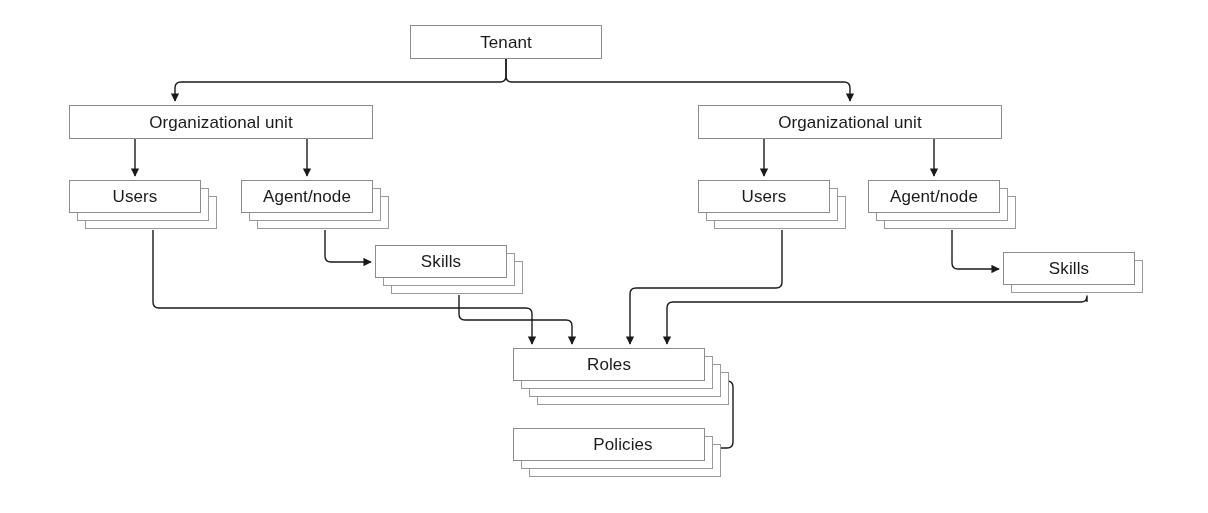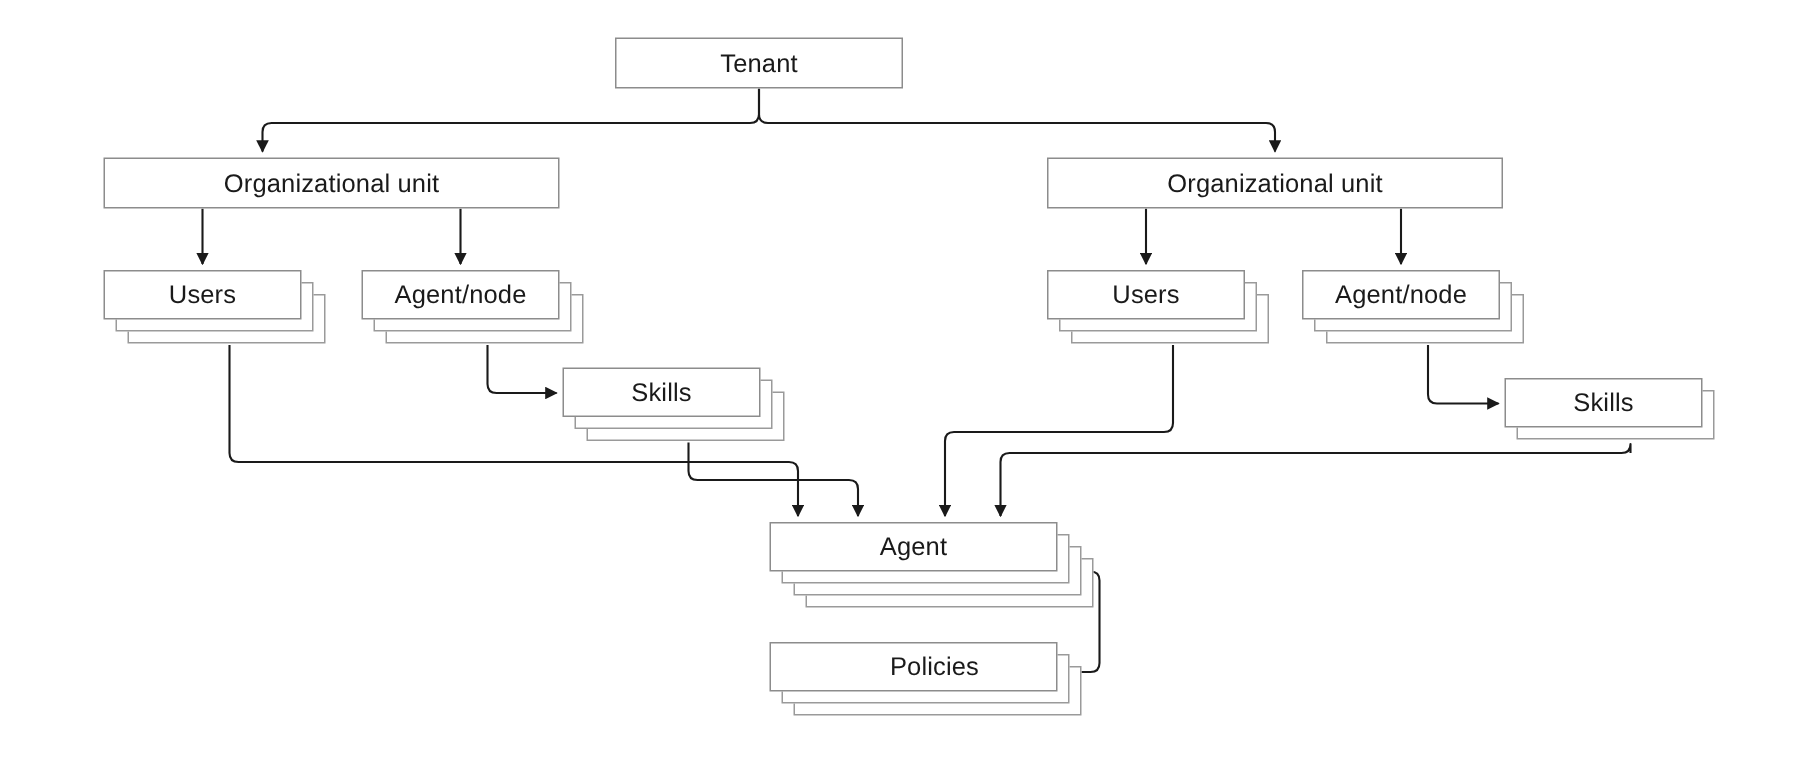--- a/index.html
+++ b/index.html
@@ -134,21 +134,21 @@
     <div class="card front" style="left:1003px;top:252px;width:132px;height:33px;">
       <span class="card-label">Skills</span>
     </div>
   </div>
 
   <div class="node">
     <div class="card" style="left:537px;top:372px;width:192px;height:33px;"></div>
     <div class="card" style="left:529px;top:364px;width:192px;height:33px;"></div>
     <div class="card" style="left:521px;top:356px;width:192px;height:33px;"></div>
     <div class="card front" style="left:513px;top:348px;width:192px;height:33px;">
-      <span class="card-label">Agent</span>
+      <span class="card-label">Roles</span>
     </div>
   </div>
 
   <div class="node">
     <div class="card" style="left:529px;top:444px;width:192px;height:33px;"></div>
     <div class="card" style="left:521px;top:436px;width:192px;height:33px;"></div>
     <div class="card front" style="left:513px;top:428px;width:192px;height:33px;padding-left:28px;">
       <span class="card-label">Policies</span>
     </div>
   </div>

